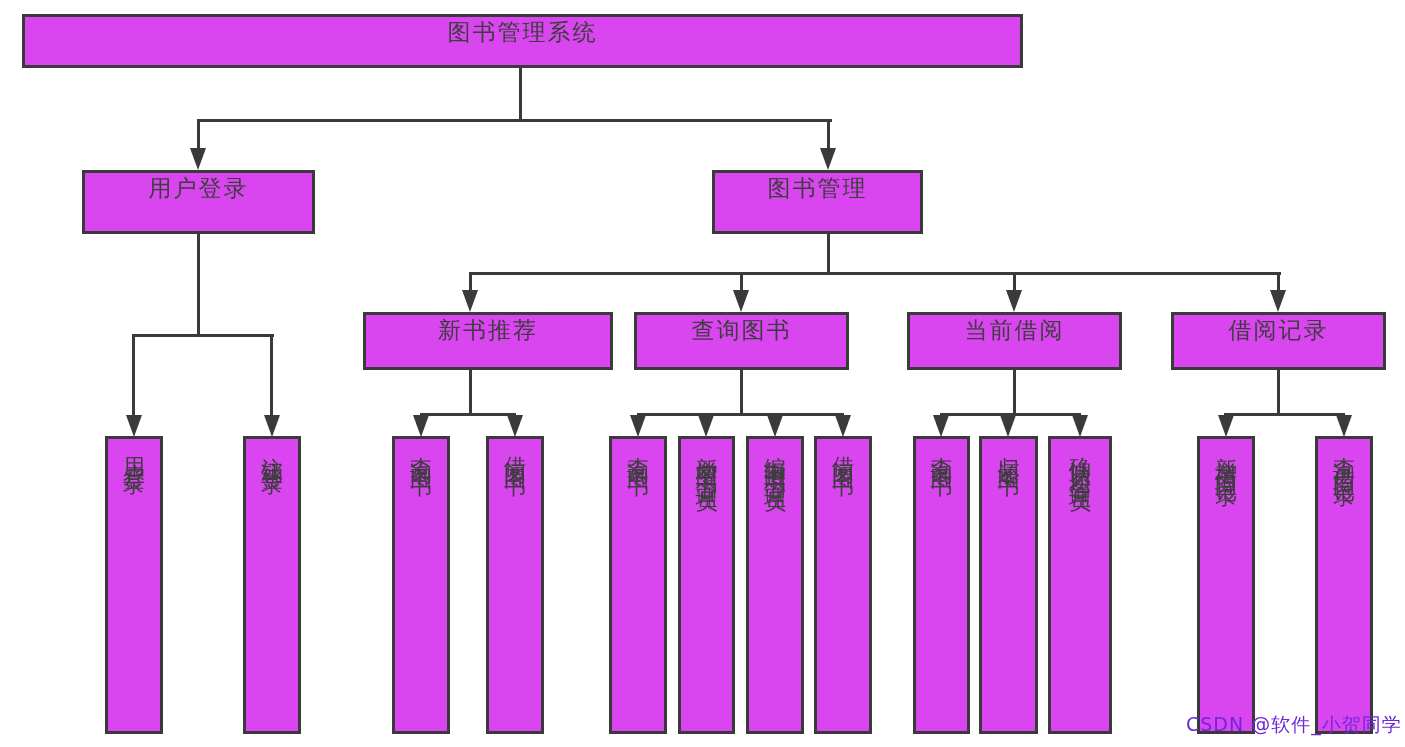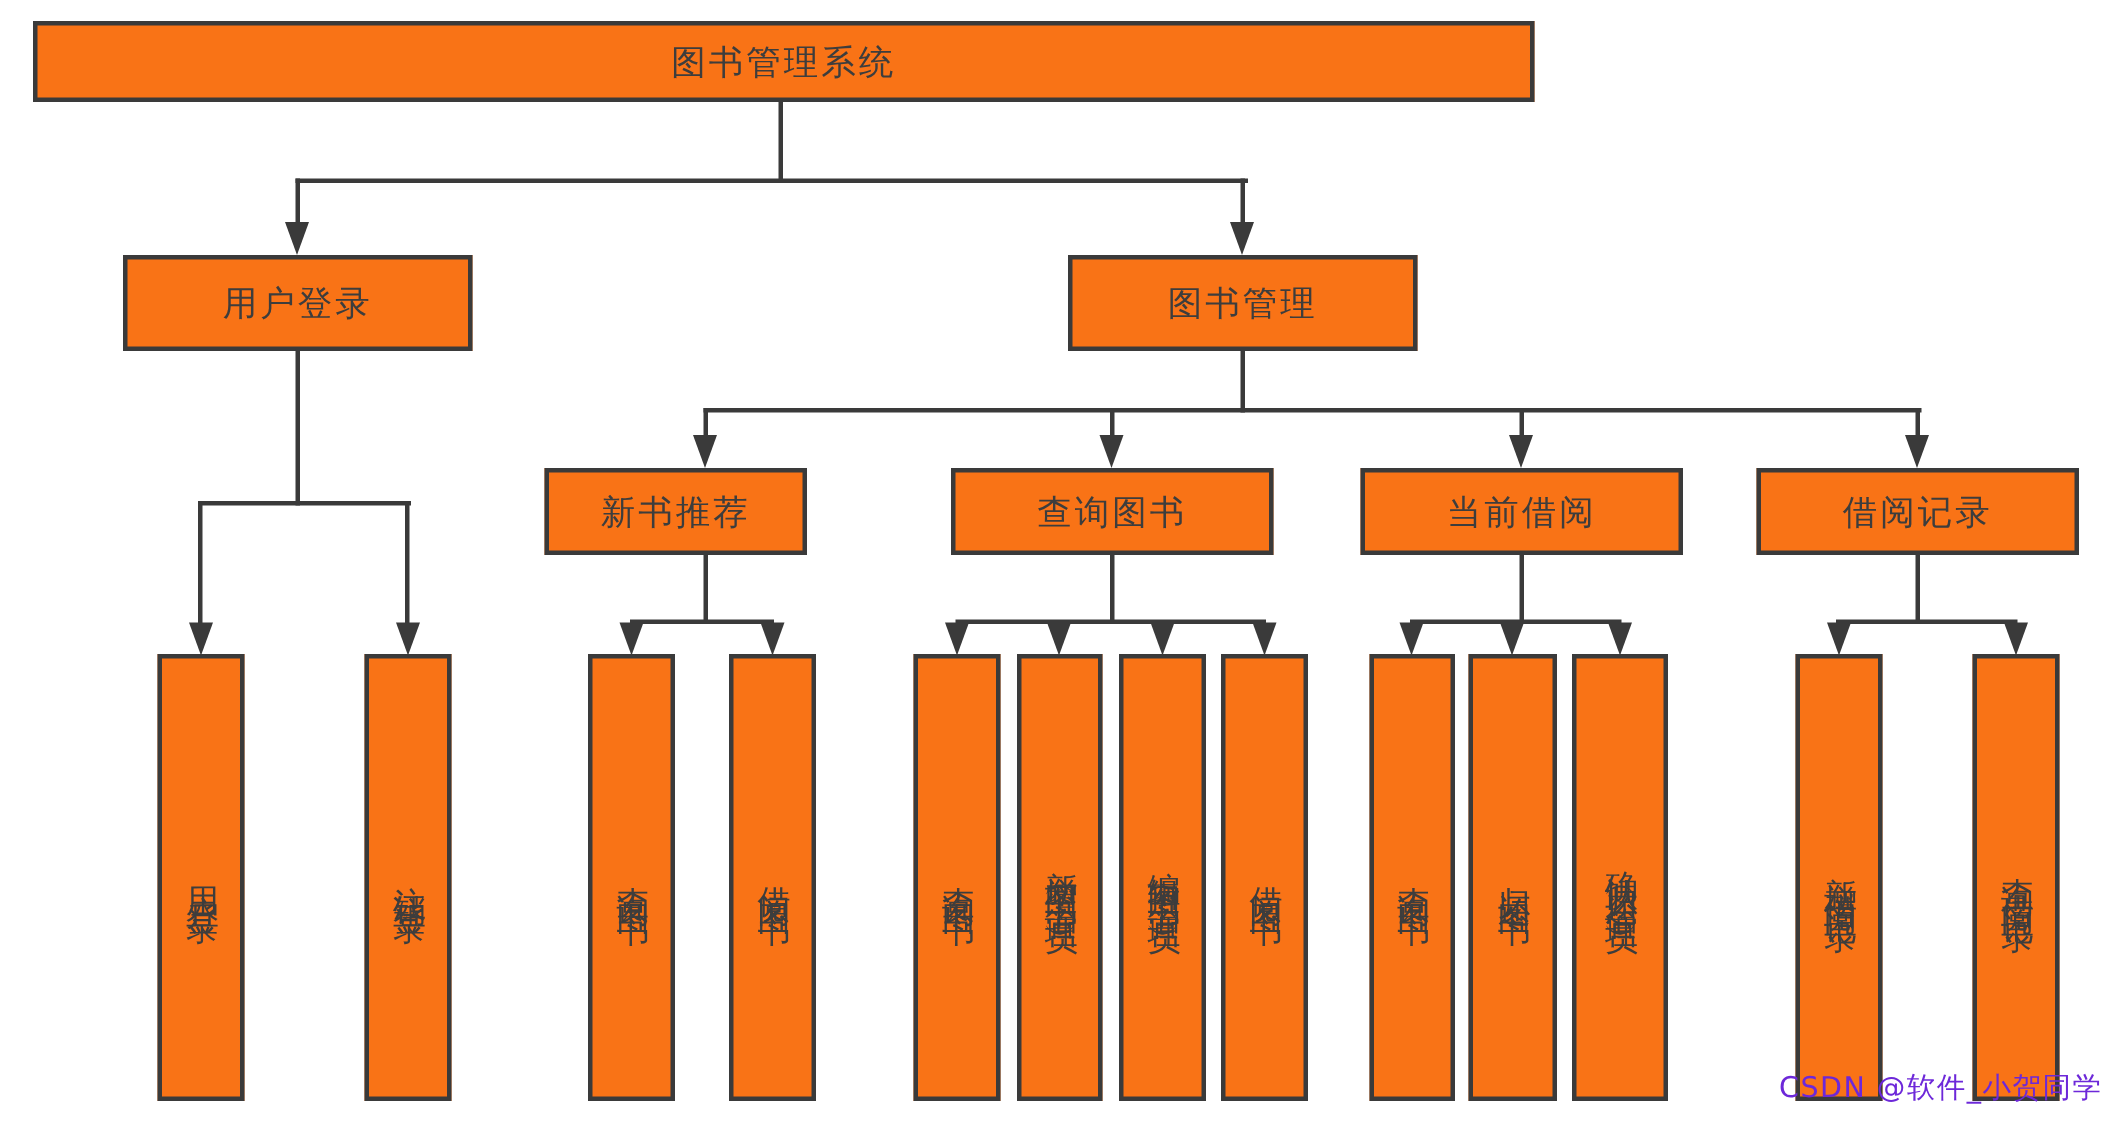--- a/index.html
+++ b/index.html
@@ -8,23 +8,23 @@
     width:1405px;height:747px;
     background:#ffffff;
     font-family:"DejaVu Sans","Liberation Sans",sans-serif;
     color:#3d3d3d;
     overflow:hidden;
   }
   .box{
     position:absolute;
     box-sizing:border-box;
     border:3px solid #3a3a3a;
-    background:#f97316;
+    background:#d946ef;
     display:flex;
-    align-items:center;
+    align-items:flex-start;
     justify-content:center;
   }
   .hlabel{
     font-size:23px;
     letter-spacing:2px;
     color:#3d3d3d;
     white-space:nowrap;
   }
   .vlabel{
     writing-mode:vertical-rl;
@@ -68,21 +68,21 @@
   <div class="line" style="left:519px;top:68px;width:3px;height:54px;"></div>
   <div class="line" style="left:197px;top:119px;width:635px;height:3px;"></div>
   <div class="line" style="left:197px;top:119px;width:3px;height:32px;"></div>
   <div class="line" style="left:827px;top:119px;width:3px;height:32px;"></div>
   <div class="arrow" style="left:190px;top:148px;"></div>
   <div class="arrow" style="left:820px;top:148px;"></div>
 
   <div class="box" style="left:82px;top:170px;width:233px;height:64px;">
     <span class="hlabel">用户登录</span>
   </div>
-  <div class="box" style="left:712px;top:170px;width:233px;height:64px;">
+  <div class="box" style="left:712px;top:170px;width:211px;height:64px;">
     <span class="hlabel">图书管理</span>
   </div>
 
   <div class="line" style="left:197px;top:233px;width:3px;height:104px;"></div>
   <div class="line" style="left:132px;top:334px;width:142px;height:3px;"></div>
   <div class="line" style="left:132px;top:334px;width:3px;height:82px;"></div>
   <div class="line" style="left:270px;top:334px;width:3px;height:82px;"></div>
   <div class="arrow" style="left:126px;top:415px;"></div>
   <div class="arrow" style="left:264px;top:415px;"></div>
 
@@ -90,21 +90,21 @@
   <div class="line" style="left:469px;top:272px;width:812px;height:3px;"></div>
   <div class="line" style="left:469px;top:272px;width:3px;height:22px;"></div>
   <div class="line" style="left:740px;top:272px;width:3px;height:22px;"></div>
   <div class="line" style="left:1013px;top:272px;width:3px;height:22px;"></div>
   <div class="line" style="left:1277px;top:272px;width:3px;height:22px;"></div>
   <div class="arrow" style="left:462px;top:290px;"></div>
   <div class="arrow" style="left:733px;top:290px;"></div>
   <div class="arrow" style="left:1006px;top:290px;"></div>
   <div class="arrow" style="left:1270px;top:290px;"></div>
 
-  <div class="box" style="left:363px;top:312px;width:175px;height:58px;">
+  <div class="box" style="left:363px;top:312px;width:250px;height:58px;">
     <span class="hlabel">新书推荐</span>
   </div>
   <div class="box" style="left:634px;top:312px;width:215px;height:58px;">
     <span class="hlabel">查询图书</span>
   </div>
   <div class="box" style="left:907px;top:312px;width:215px;height:58px;">
     <span class="hlabel">当前借阅</span>
   </div>
   <div class="box" style="left:1171px;top:312px;width:215px;height:58px;">
     <span class="hlabel">借阅记录</span>

